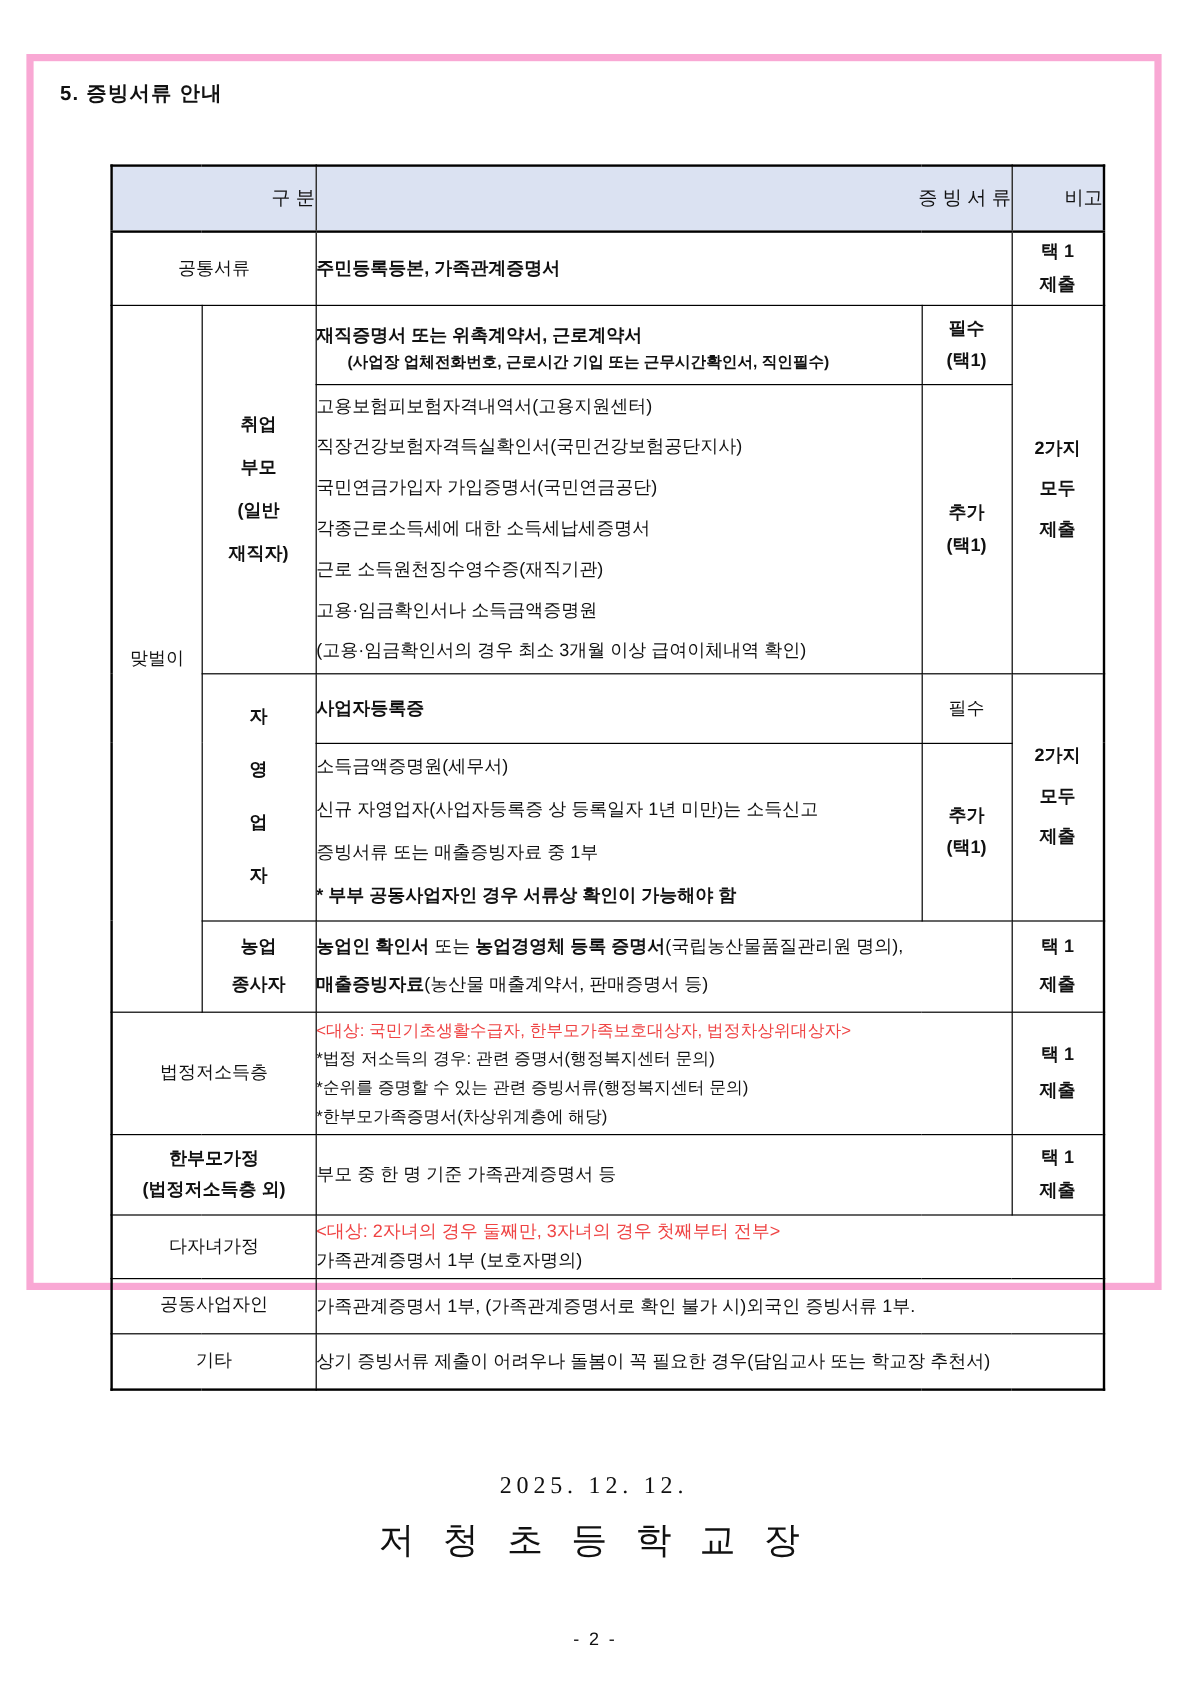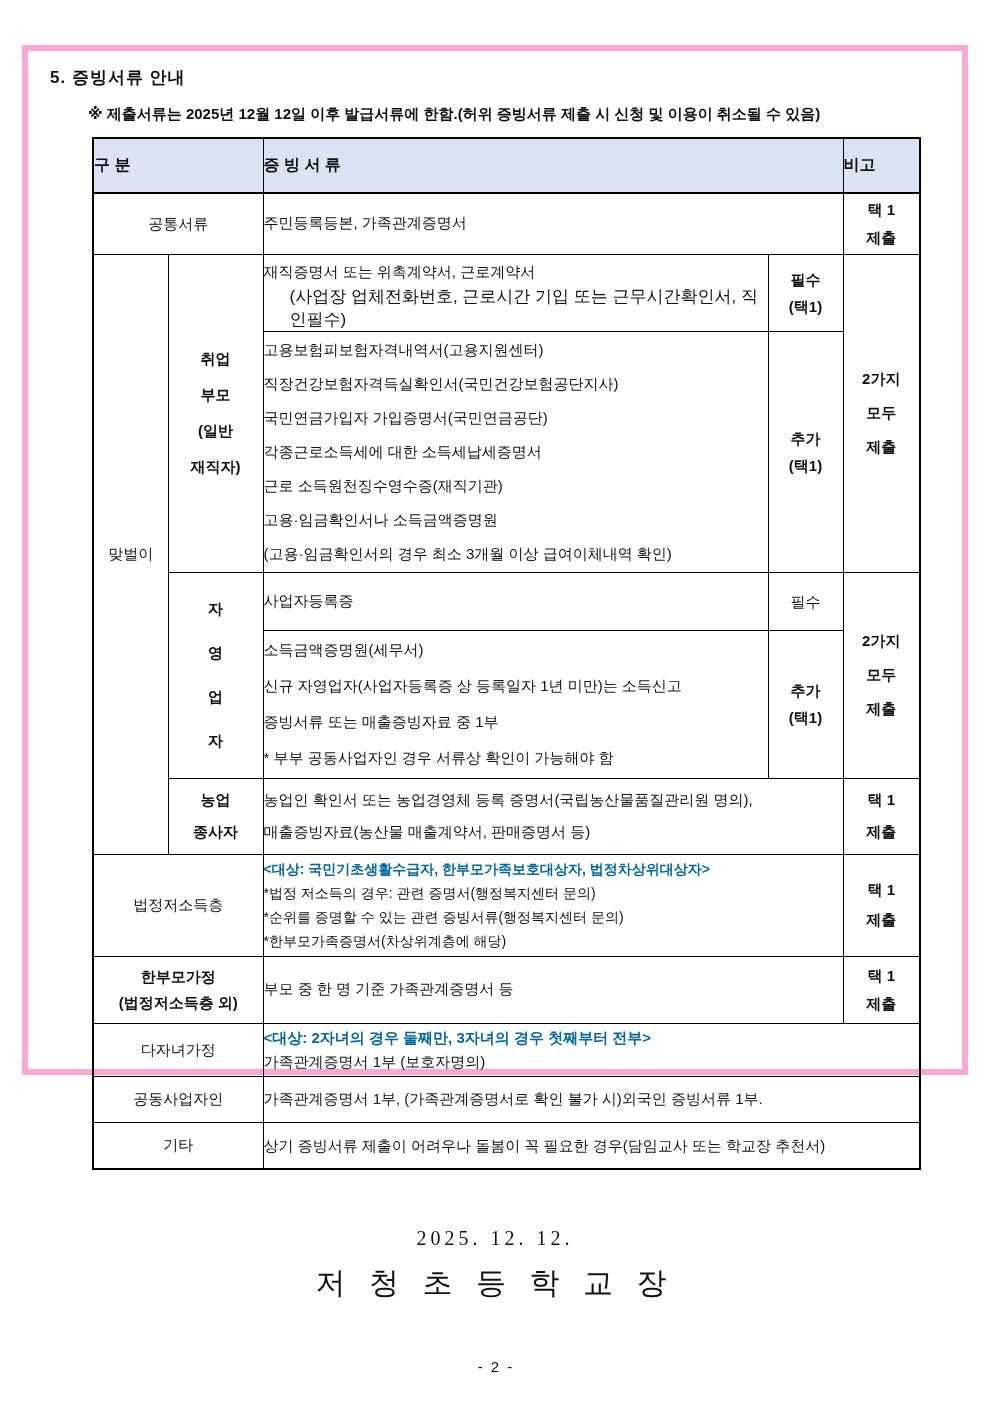--- a/index.html
+++ b/index.html
@@ -20,31 +20,31 @@
   table.doc{
     position:absolute;left:64px;top:86px;width:827px;
     border-collapse:collapse;table-layout:fixed;
     border:2px solid #000;
   }
   table.doc td{
     border:1px solid #000;font-size:15px;vertical-align:middle;
     padding:0;overflow:hidden;
   }
   tr.hdr td{
-    background:#dbe2f2;font-weight:bold;text-align:left;
+    background:#dbe2f2;font-weight:normal;text-align:right;
     border-bottom:2px solid #000;font-size:16px;
   }
   .pre{white-space:pre-line;font-weight:bold;}
   .lbl{text-align:center;line-height:26px;}
   .content{padding:6px 10px;text-align:left;}
   .flag{text-align:center;line-height:27px;}
   .note{text-align:center;line-height:34px;}
-  .bold{font-weight:normal;}
-  .blue{color:#0369a1;font-weight:bold;}
-  .sub{font-size:17px;font-weight:normal;padding-left:26px;}
+  .bold{font-weight:bold;}
+  .blue{color:#ef4444;}
+  .sub{font-size:13px;font-weight:bold;padding-left:26px;}
   .lines34 div{line-height:34px;}
   .lines36 div{line-height:36px;}
   .lines24 div{line-height:24px;}
   .lh44{line-height:44px;}
   .lh36{line-height:36px;}
   .req-title{line-height:26px;padding-top:4px;}
   .date{
     position:absolute;left:0;top:1176px;width:100%;text-align:center;
     font-family:Liberation Serif, serif;font-size:20px;letter-spacing:4px;
   }
@@ -56,21 +56,20 @@
     position:absolute;left:0;top:1358px;width:100%;text-align:center;
     font-size:15px;letter-spacing:2px;
   }
 </style>
 </head>
 <body>
 
 <div class="page">
 
   <div class="section-title">5. 증빙서류 안내</div>
-  <div class="notice">※ 제출서류는 2025년 12월 12일 이후 발급서류에 한함.(허위 증빙서류 제출 시 신청 및 이용이 취소될 수 있음)</div>
 
   <table class="doc">
     <colgroup>
       <col style="width:75px">
         <col style="width:95px">
         <col style="width:505px">
         <col style="width:75px">
         <col style="width:77px">
     </colgroup>
 

